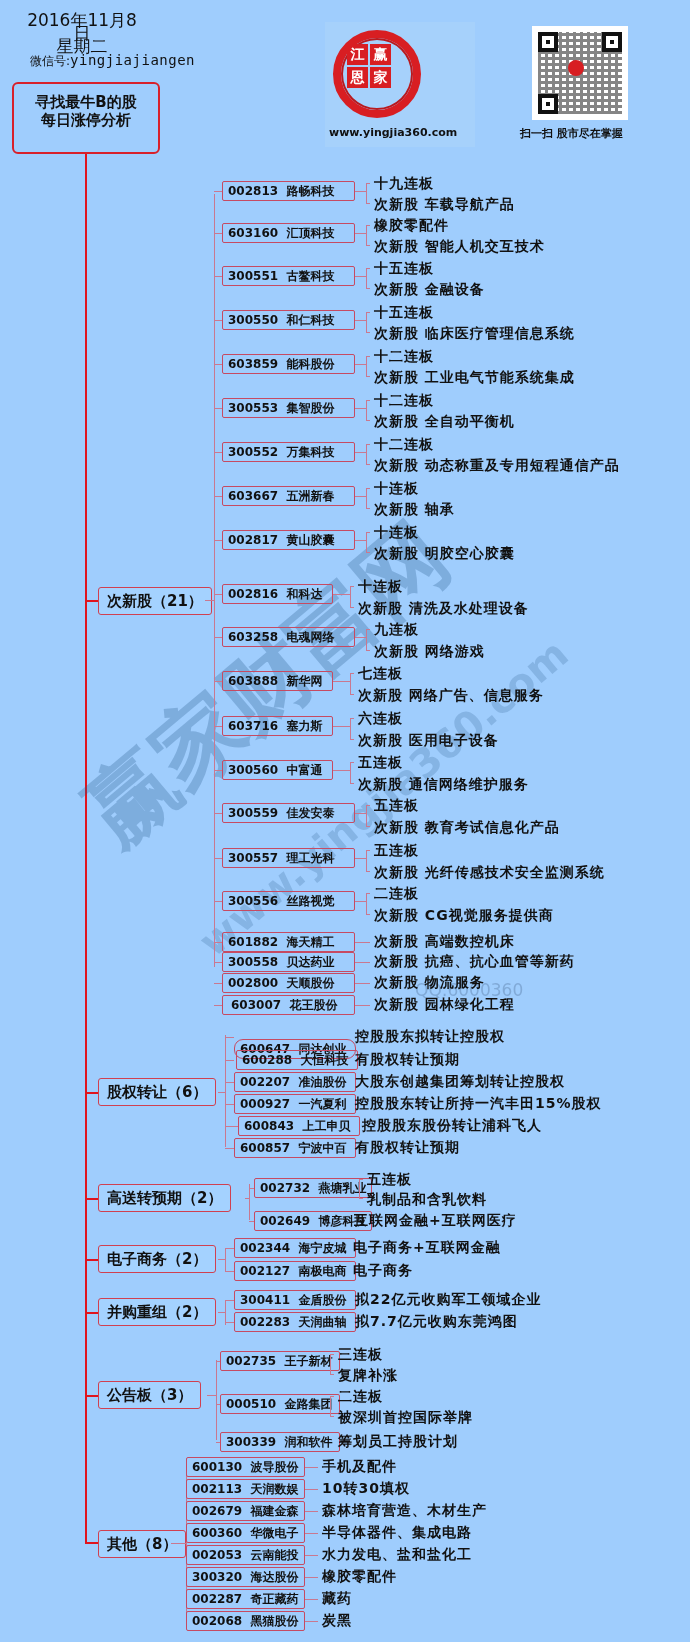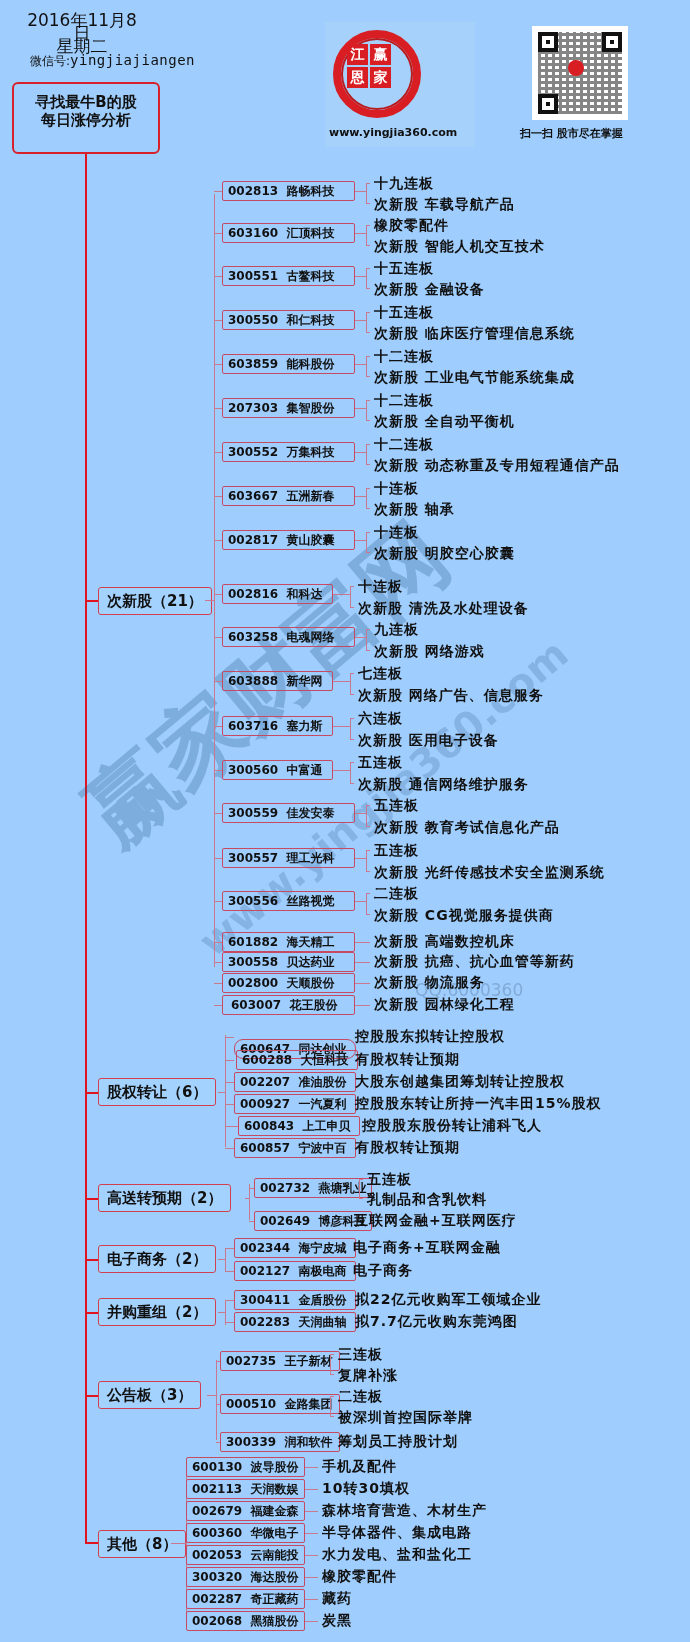--- a/index.html
+++ b/index.html
@@ -166,21 +166,21 @@
     <div class="abs brace" style="left: 366px; top: 312px; height: 21px;"></div>
     <div class="abs desc" style="left: 374px; top: 303px;">十五连板</div>
     <div class="abs desc" style="left: 374px; top: 324px;">次新股 临床医疗管理信息系统</div>
     <div class="abs hline" style="left: 214px; top: 364px; width: 8px;"></div>
     <div class="abs stock" style="left: 222px; top: 354px; min-width: 133px;"><span>603859</span><span> &nbsp;</span><span>能科股份</span></div>
     <div class="abs hline" style="left: 355px; top: 364px; width: 11px;"></div>
     <div class="abs brace" style="left: 366px; top: 356px; height: 21px;"></div>
     <div class="abs desc" style="left: 374px; top: 347px;">十二连板</div>
     <div class="abs desc" style="left: 374px; top: 368px;">次新股 工业电气节能系统集成</div>
     <div class="abs hline" style="left: 214px; top: 408px; width: 8px;"></div>
-    <div class="abs stock" style="left: 222px; top: 398px; min-width: 133px;"><span>207303</span><span> &nbsp;</span><span>集智股份</span></div>
+    <div class="abs stock" style="left: 222px; top: 398px; min-width: 133px;"><span>300553</span><span> &nbsp;</span><span>集智股份</span></div>
     <div class="abs hline" style="left: 355px; top: 408px; width: 11px;"></div>
     <div class="abs brace" style="left: 366px; top: 400px; height: 21px;"></div>
     <div class="abs desc" style="left: 374px; top: 391px;">十二连板</div>
     <div class="abs desc" style="left: 374px; top: 412px;">次新股 全自动平衡机</div>
     <div class="abs hline" style="left: 214px; top: 452px; width: 8px;"></div>
     <div class="abs stock" style="left: 222px; top: 442px; min-width: 133px;"><span>300552</span><span> &nbsp;</span><span>万集科技</span></div>
     <div class="abs hline" style="left: 355px; top: 452px; width: 11px;"></div>
     <div class="abs brace" style="left: 366px; top: 444px; height: 21px;"></div>
     <div class="abs desc" style="left: 374px; top: 435px;">十二连板</div>
     <div class="abs desc" style="left: 374px; top: 456px;">次新股 动态称重及专用短程通信产品</div>

